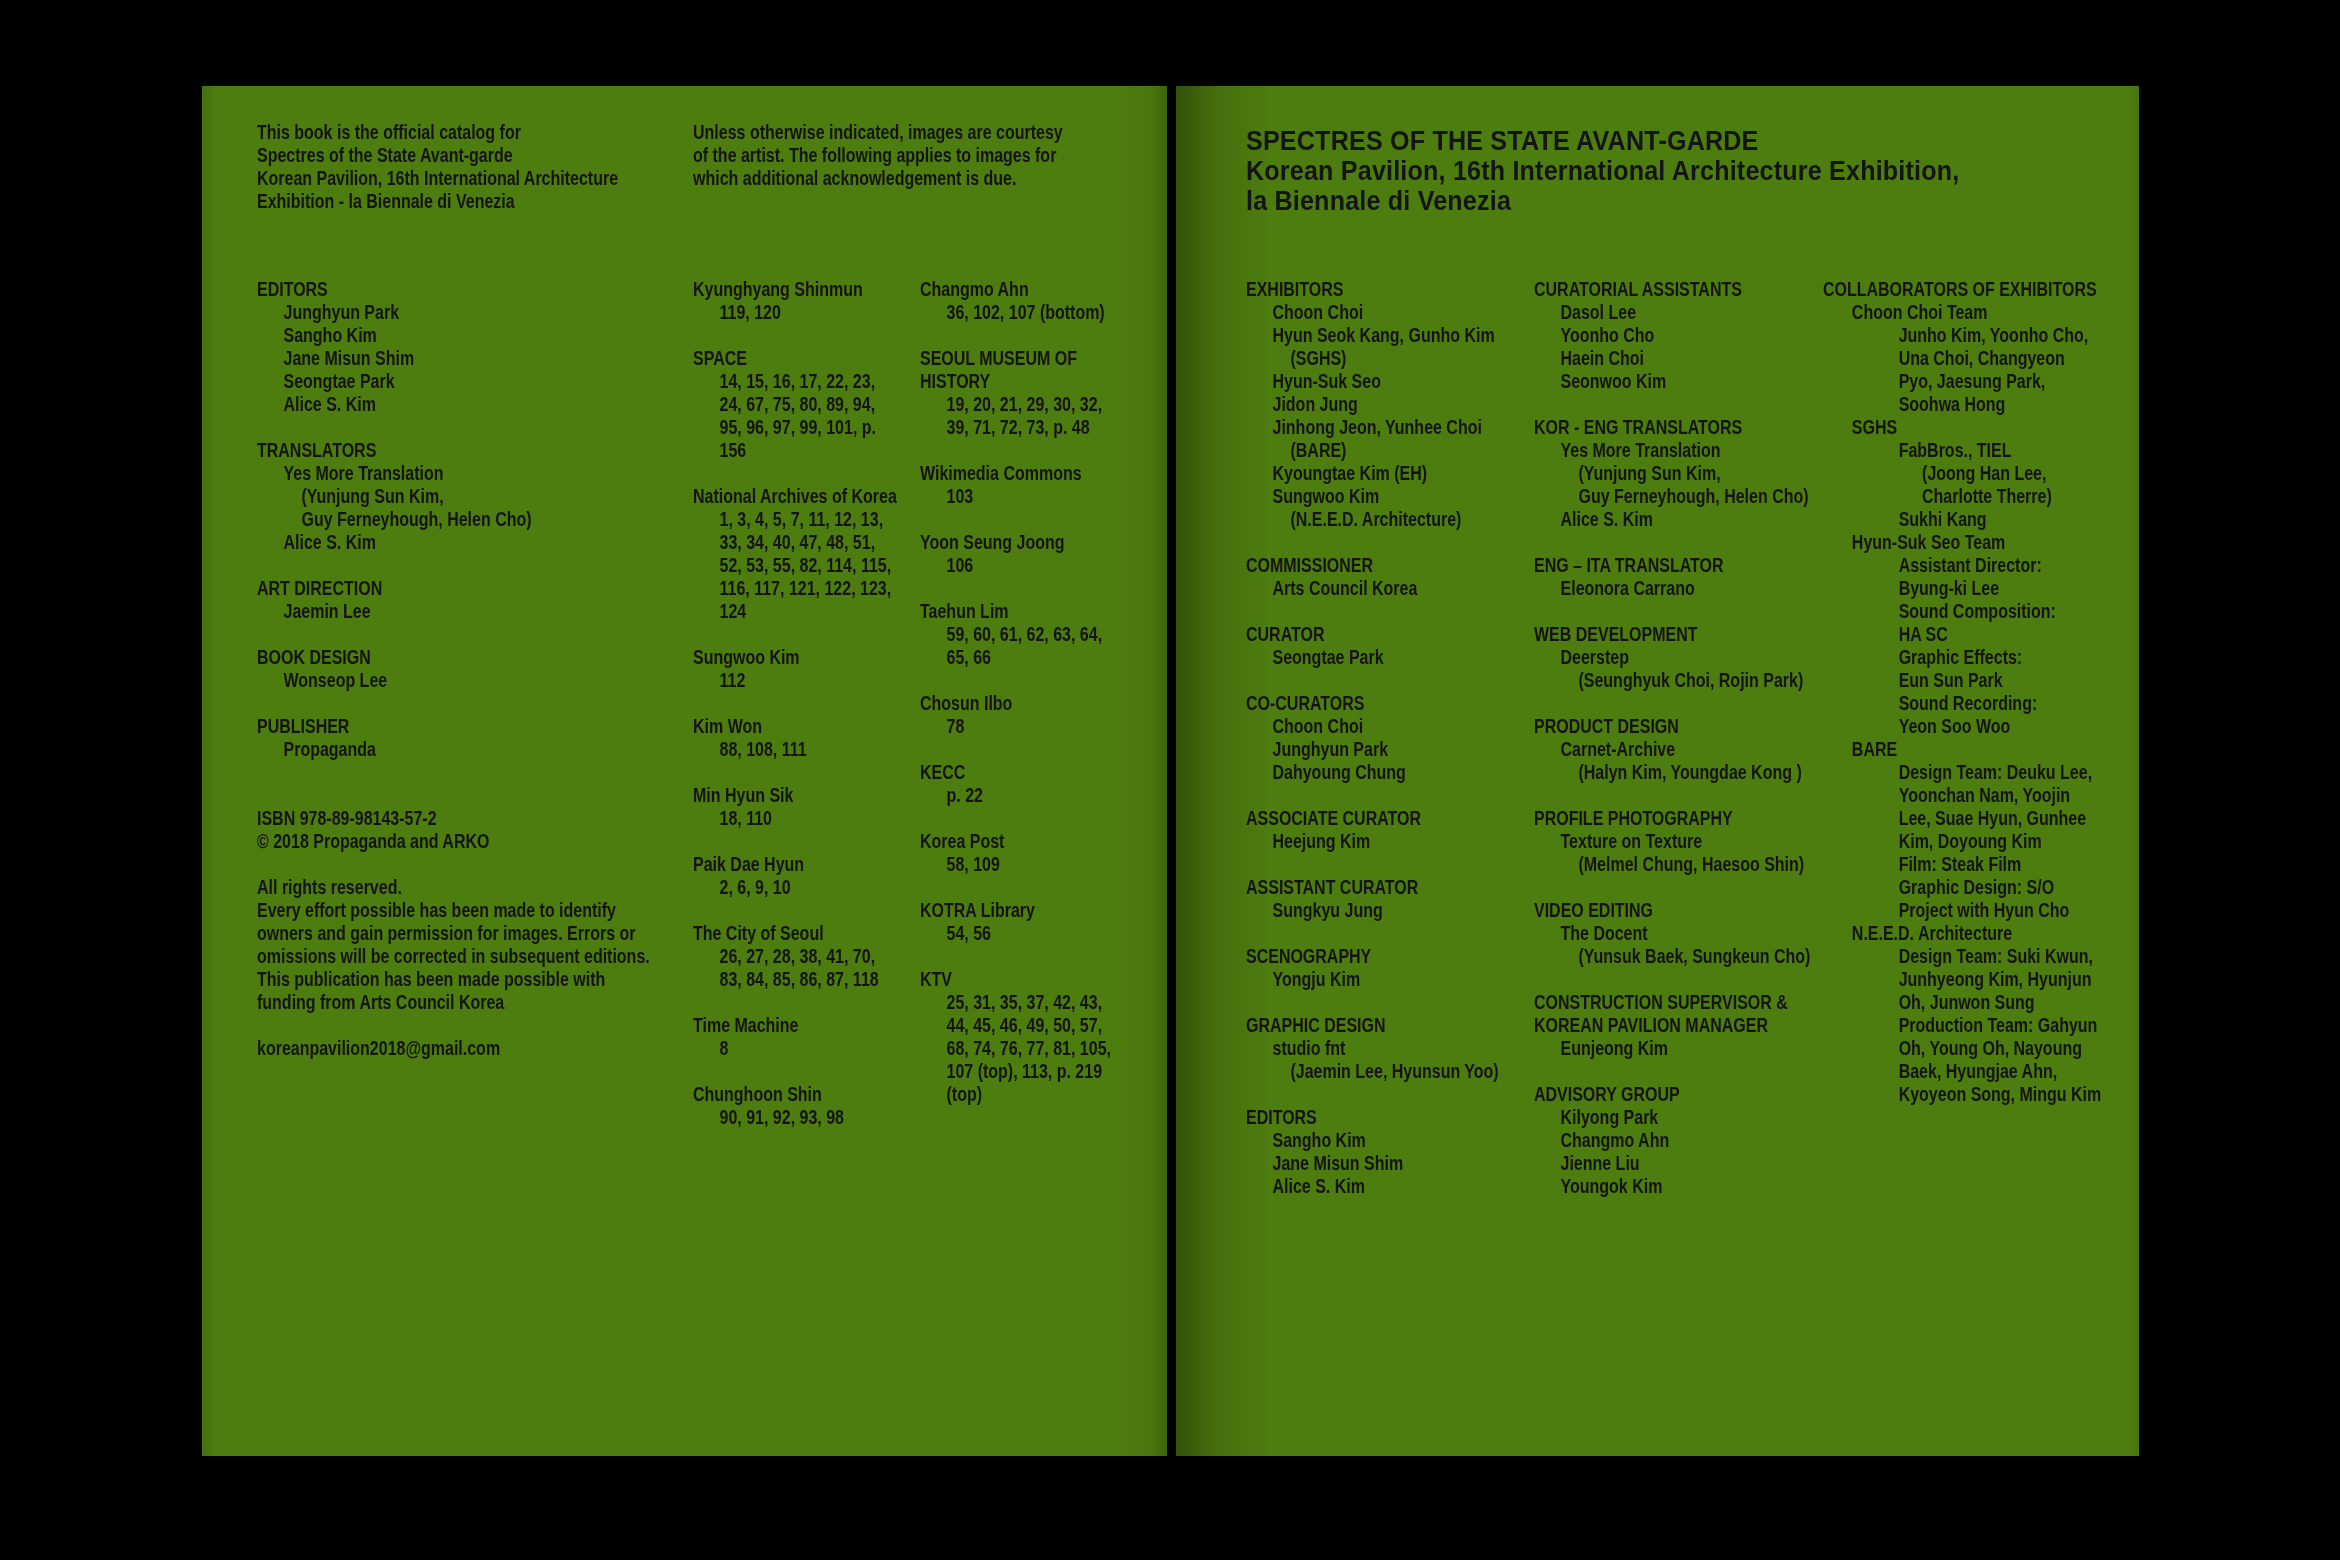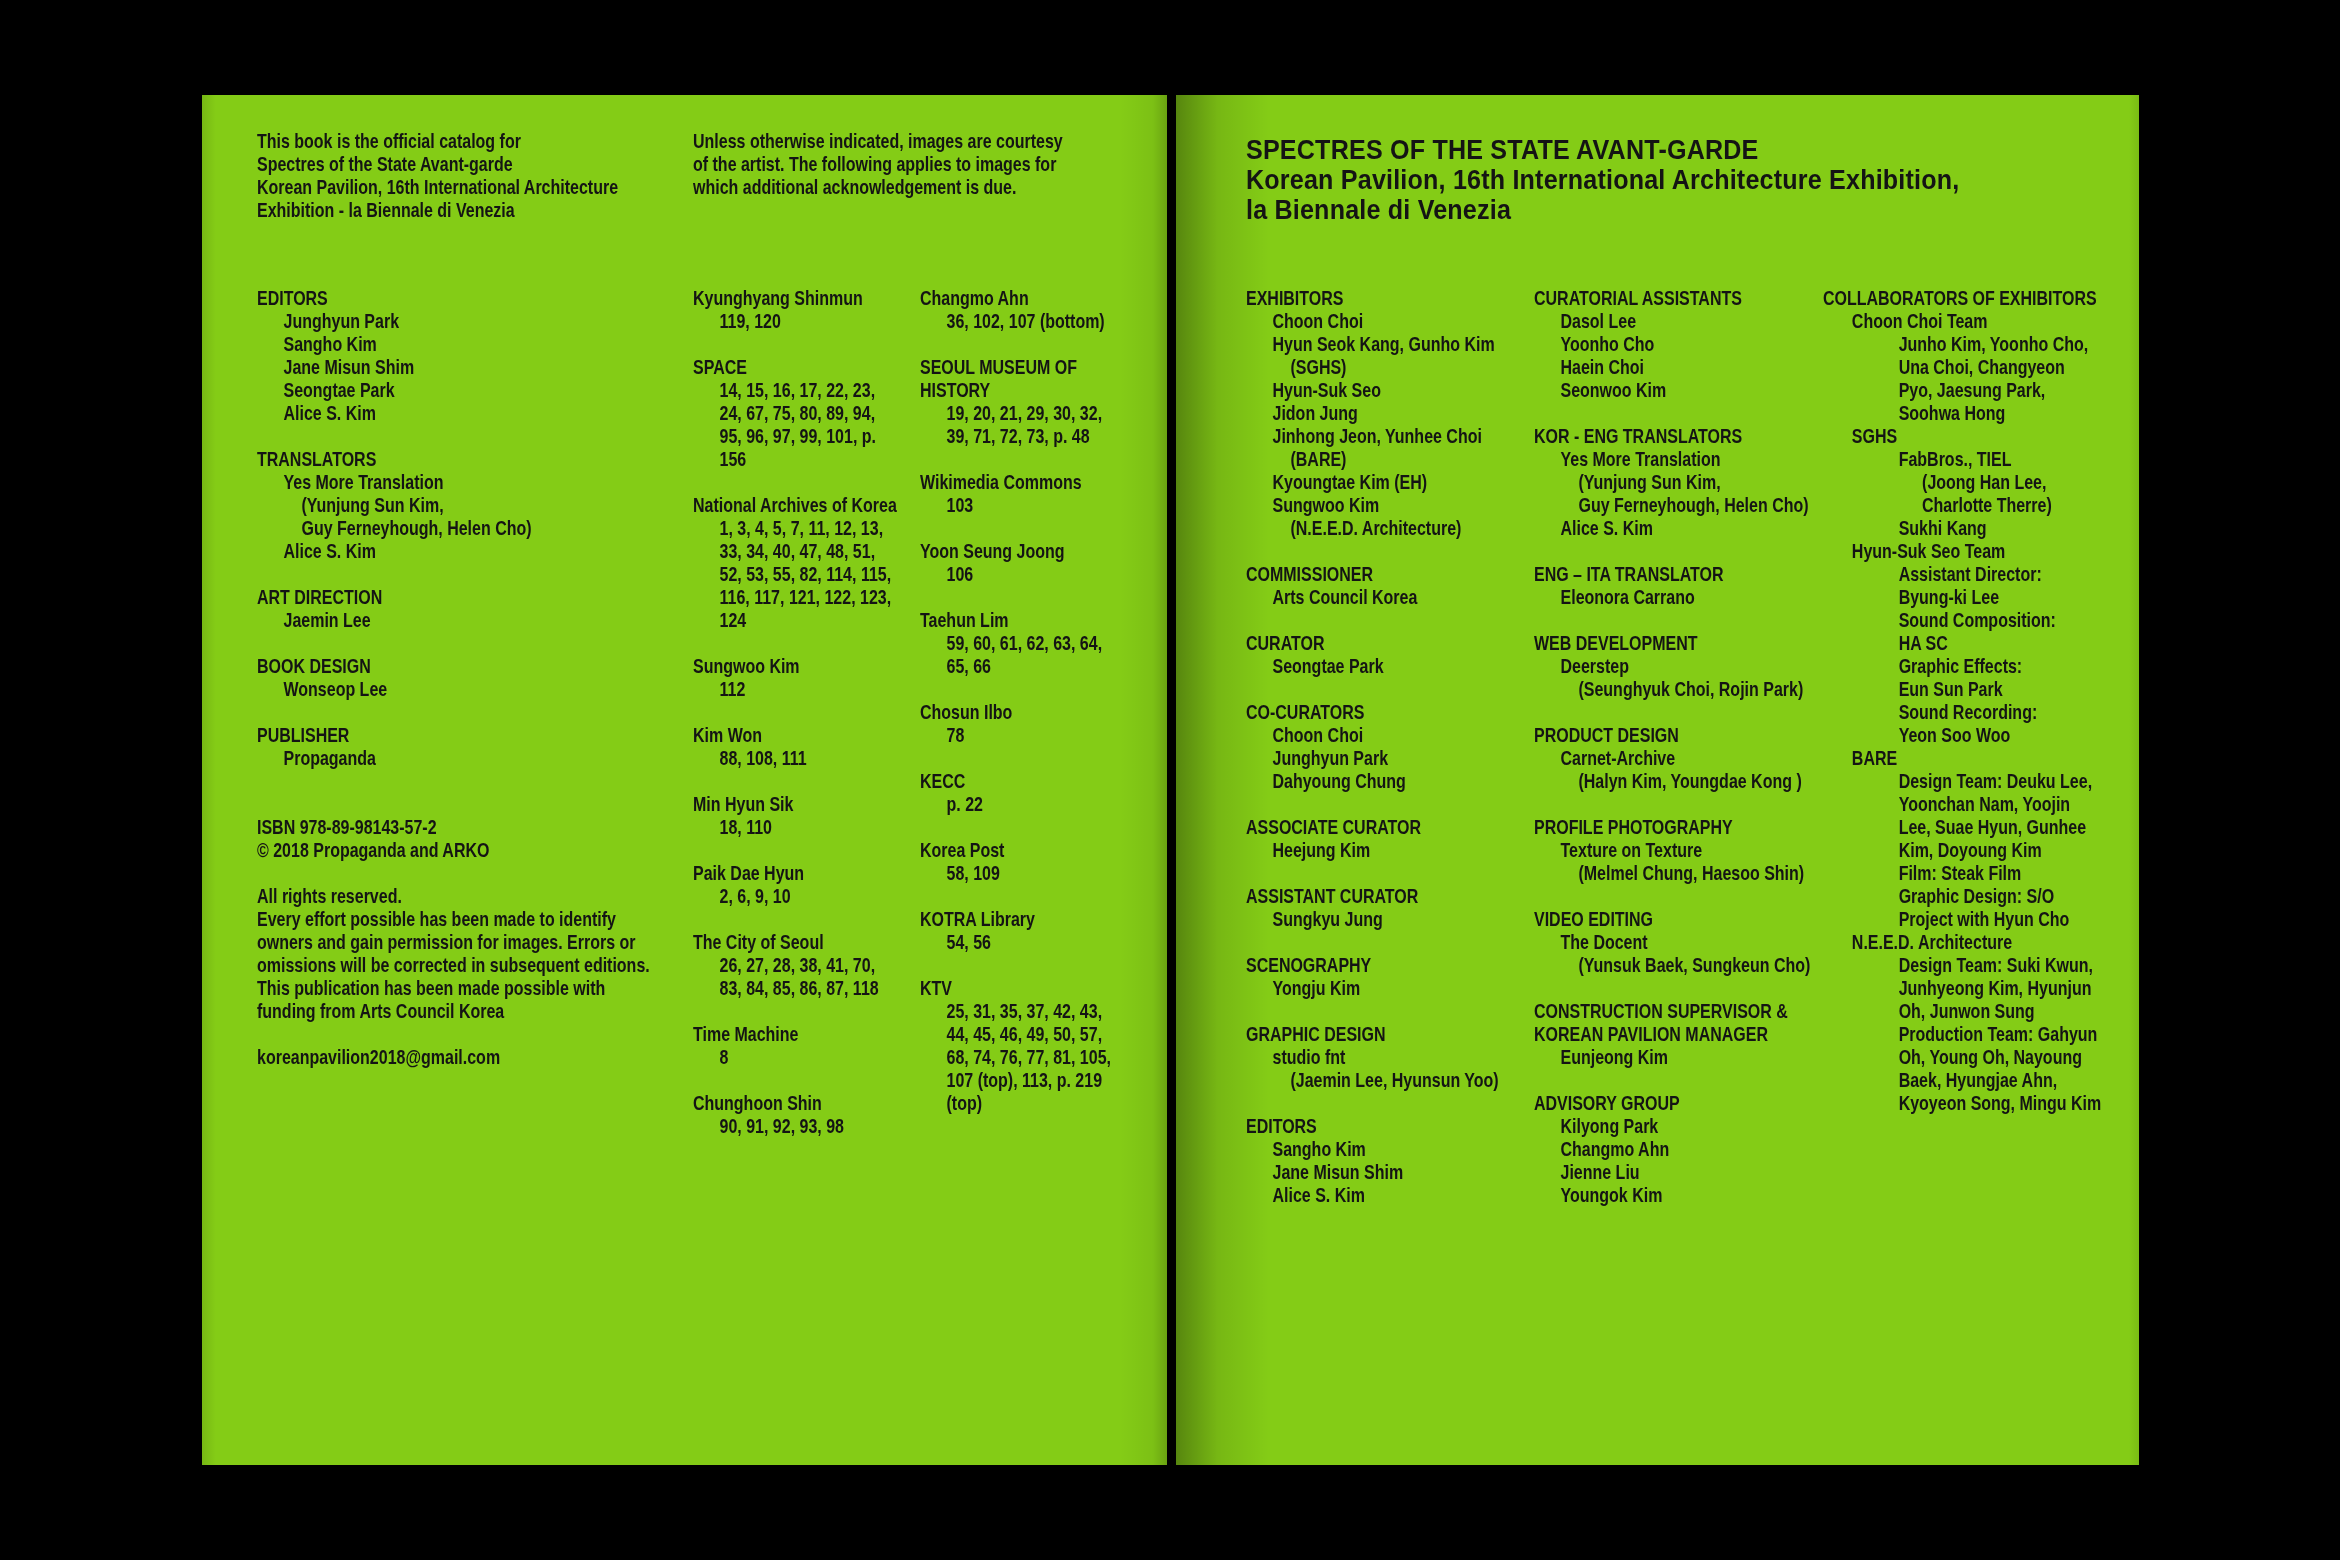--- a/index.html
+++ b/index.html
@@ -4,22 +4,22 @@
 <style>
   html, body { margin:0; padding:0; }
   body {
     width:2341px; height:1560px;
     background:#000000;
     position:relative;
     overflow:hidden;
     font-family:"Liberation Sans", sans-serif;
   }
   .page {
-    position:absolute; top:95px; height:1370px;
-    background:#84cc16;
+    position:absolute; top:86px; height:1370px;
+    background:#4d7c0f;
   }
   #page-left  { left:202px;  width:965px; }
   #page-right { left:1176px; width:963px; }
   
   #page-left::after {
     content:""; position:absolute; top:0; right:0; width:47px; height:100%;
     background:linear-gradient(to right, rgba(0,0,0,0) 0%, rgba(0,0,0,0.06) 70%, rgba(0,0,0,0.20) 100%);
     pointer-events:none;
   }
   #page-left::before {

